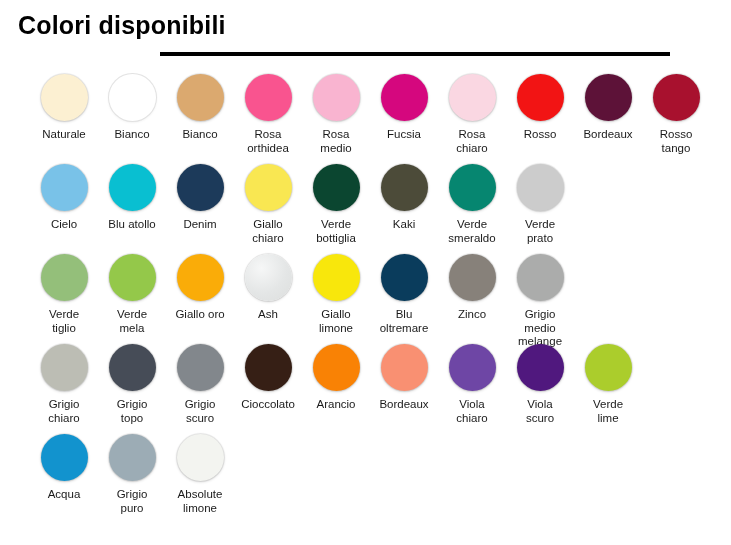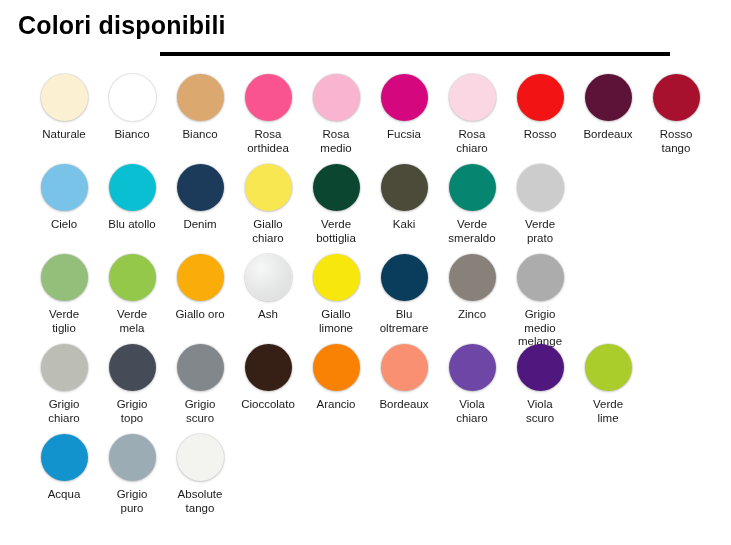--- a/index.html
+++ b/index.html
@@ -264,16 +264,16 @@
         <div class="swatch-label">Acqua</div>
       </div>
       <div class="swatch-cell">
         <div class="swatch-dot" style="background: rgb(156, 172, 181);"></div>
         <div class="swatch-label">Grigio
 puro</div>
       </div>
       <div class="swatch-cell">
         <div class="swatch-dot" style="background: rgb(243, 244, 240);"></div>
         <div class="swatch-label">Absolute
-tango</div>
+limone</div>
       </div>
     </div>
   </div>
 
 </body></html>

